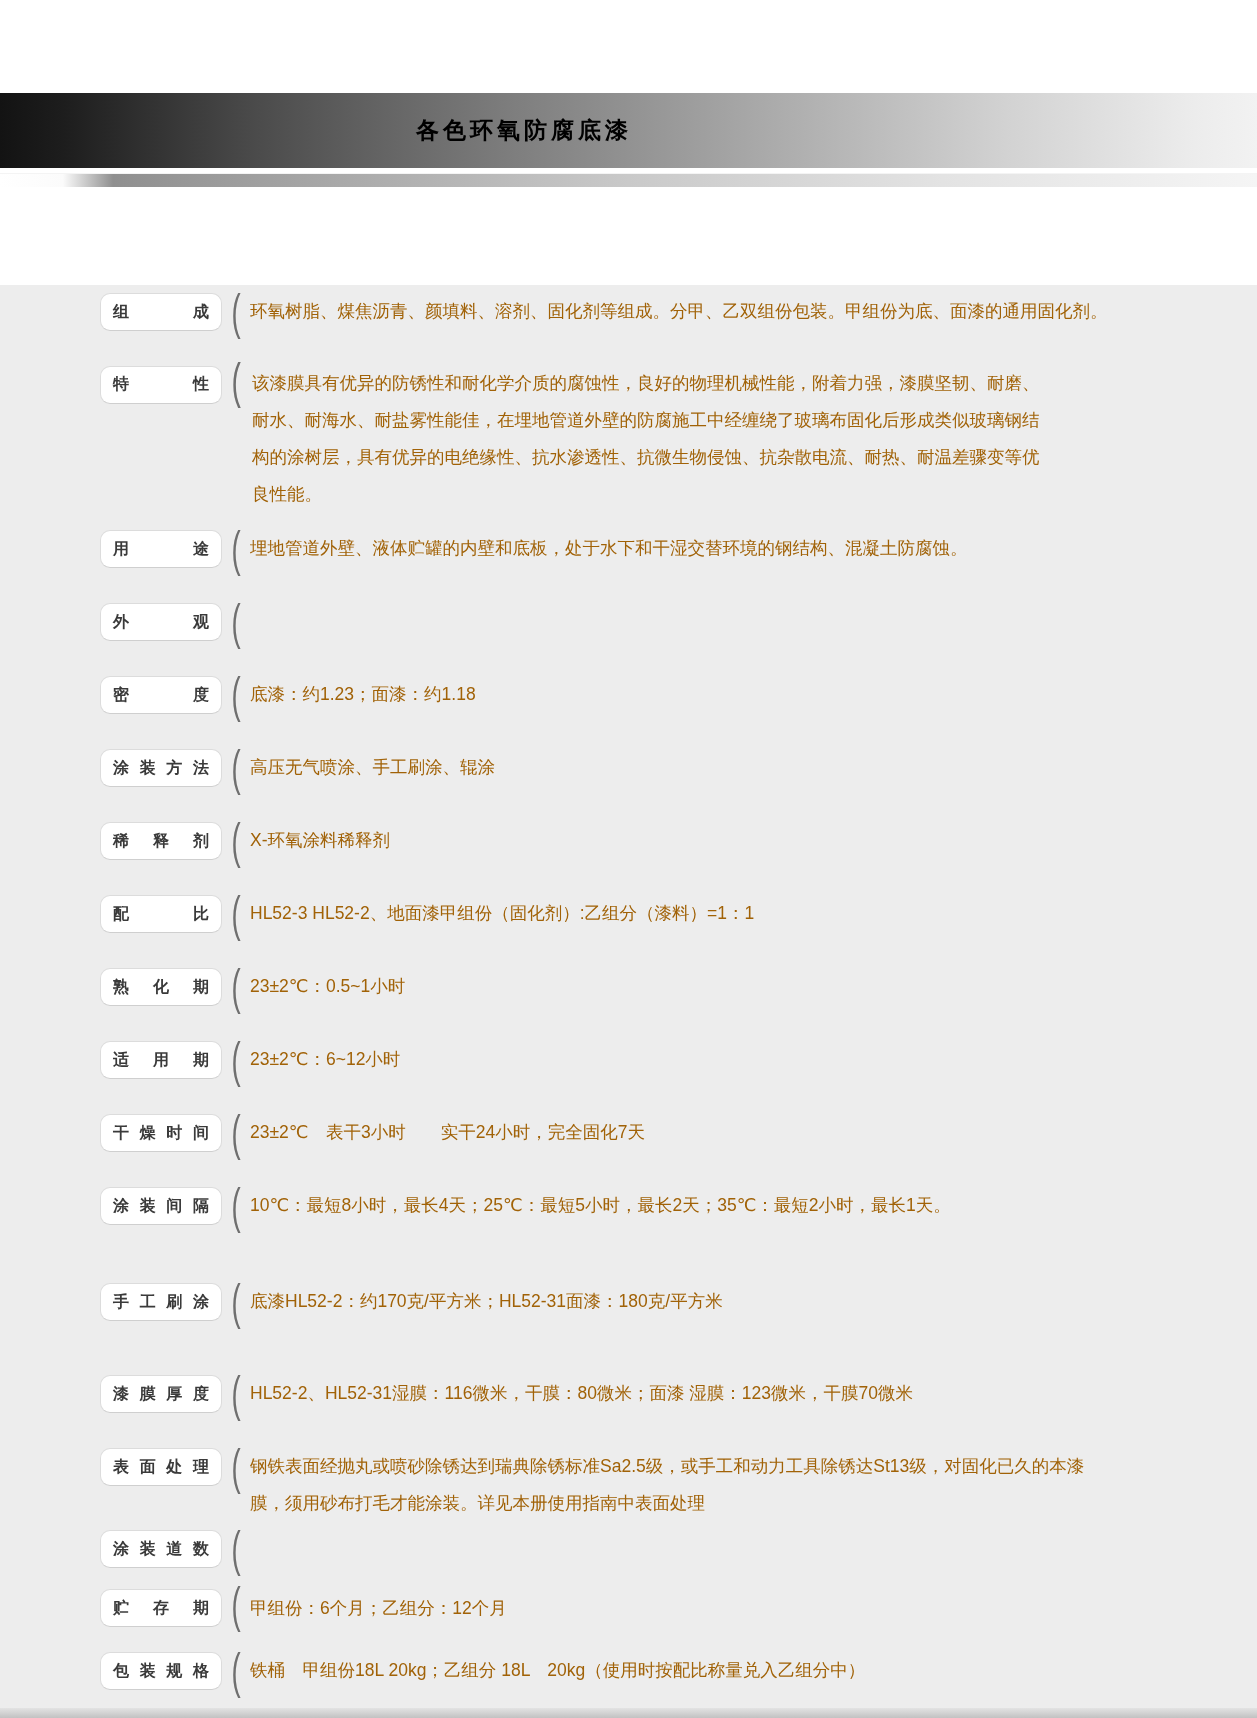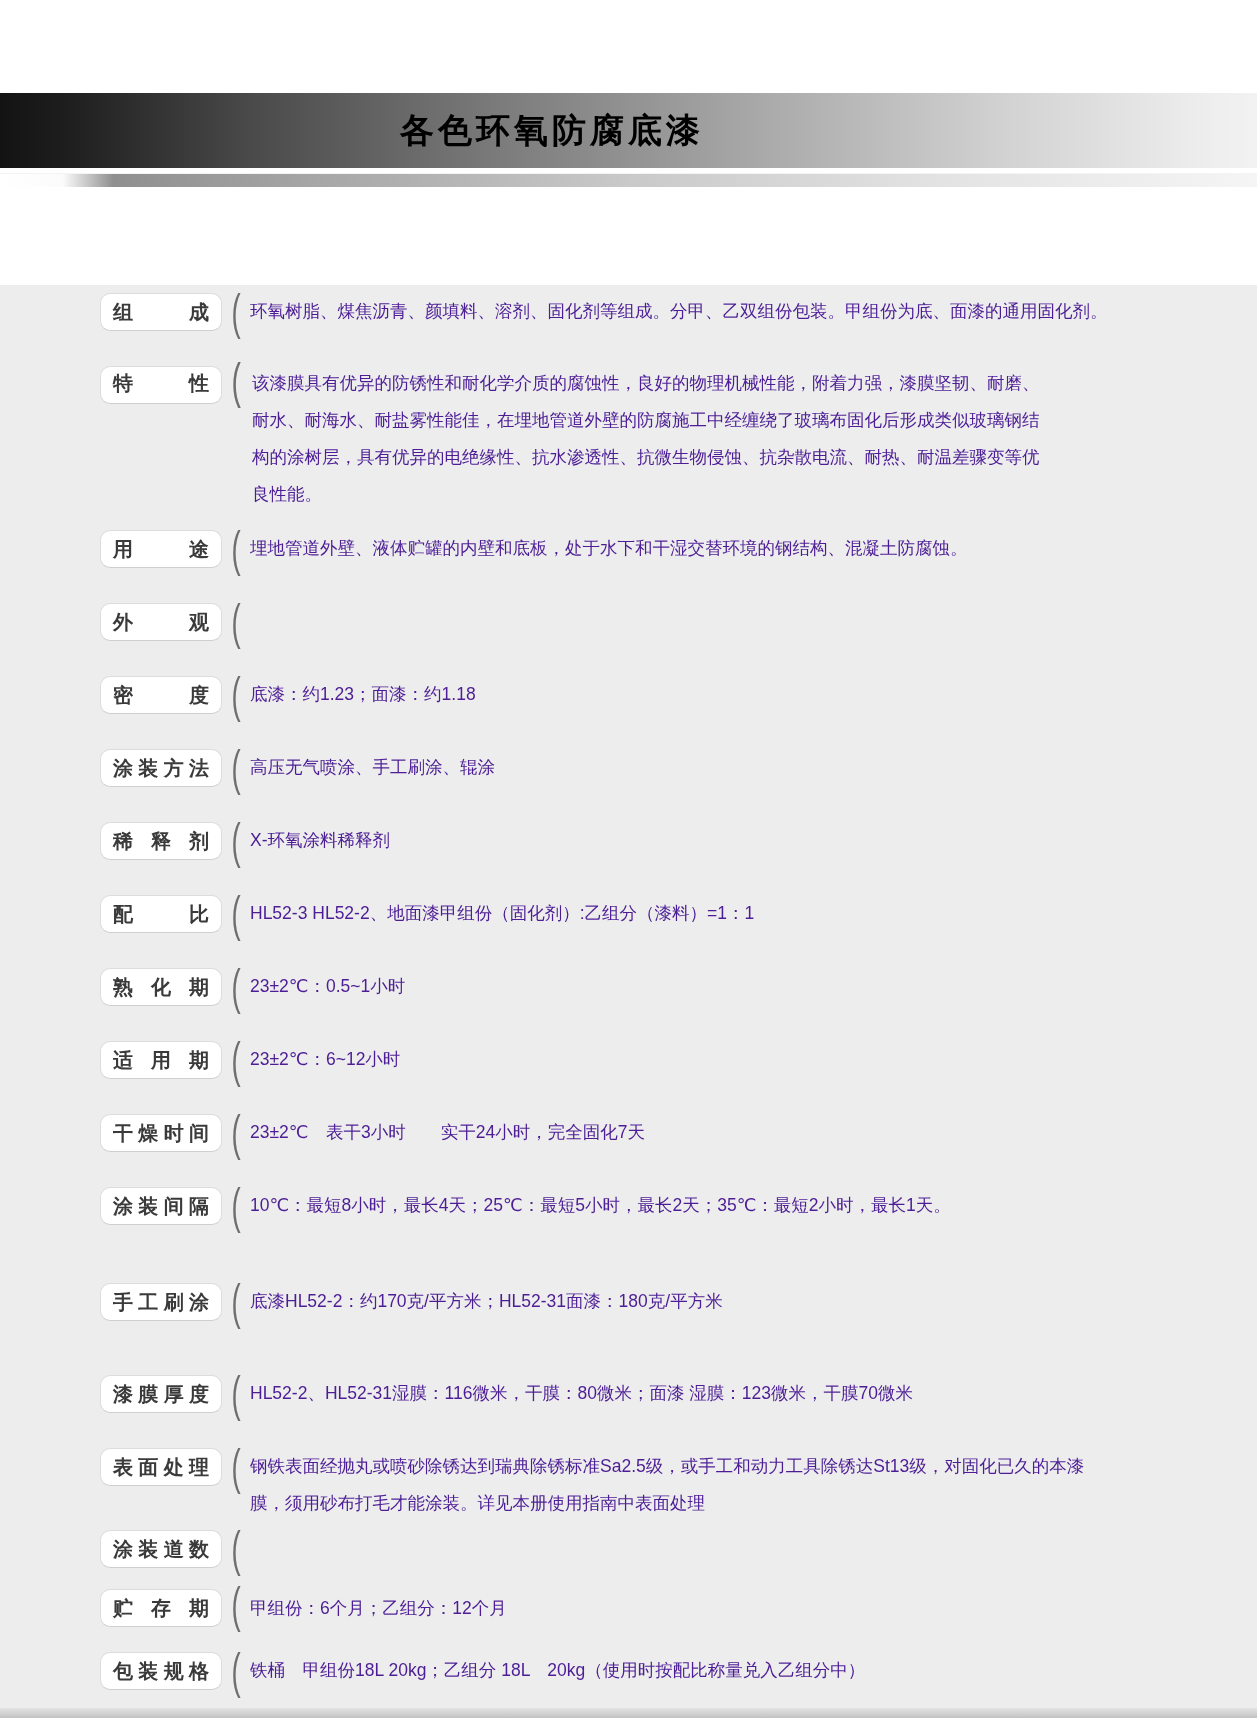--- a/index.html
+++ b/index.html
@@ -14,23 +14,23 @@
   .top-margin { height: 93px; background: #ffffff; }
   .title-bar {
     height: 75px;
     background: linear-gradient(90deg,
       #131313 0%, #1d1d1d 5%, #4a4a4a 20%, #7c7c7c 40%,
       #a8a8a8 60%, #d2d2d2 80%, #ececec 95%, #f2f2f2 100%);
     display: flex;
     align-items: center;
   }
   .title {
-    margin: 0;
+    margin: 16px;
     padding-left: 400px;
-    font-size: 34px;
+    font-size: 23px;
     font-weight: 700;
     letter-spacing: 4px;
     color: #000000;
   }
   .bar-gap { height: 5px; background: #ffffff; }
   .shine-strip {
     height: 13px;
     background: linear-gradient(90deg,
       #ffffff 0%, #fbfbfb 5%, #8f8f8f 9%, #a6a6a6 25%,
       #c9c9c9 50%, #e3e3e3 75%, #f5f5f5 100%);
@@ -57,21 +57,21 @@
   .row:nth-child(17) { margin-bottom: 22px; align-items: center; }
   .label-box {
     flex: 0 0 96px;
     background: #ffffff;
     border: 1px solid #dcdcdc;
     border-bottom-color: #cfcfcf;
     border-radius: 10px;
     padding: 0 12px;
     height: 36px;
     line-height: 36px;
-    font-size: 20px;
+    font-size: 16px;
     font-weight: 700;
     color: #3a3a3a;
     text-align: justify;
     text-align-last: justify;
     white-space: nowrap;
   }
   .bracket {
     flex: 0 0 28px;
     font-size: 50px;
     line-height: 44px;
@@ -80,21 +80,21 @@
     text-align: center;
     transform: scaleX(0.55);
     position: relative;
     top: -3px;
     user-select: none;
   }
   .row-content {
     max-width: 860px;
     font-size: 17.5px;
     line-height: 37px;
-    color: #4c1d95;
+    color: #a16207;
     padding-top: 0;
   }
   
   .row:nth-child(2) .row-content { max-width: 795px; }
   .bottom-strip {
     position: absolute;
     left: 0; bottom: 0;
     width: 100%;
     height: 10px;
     background: linear-gradient(180deg, #e3e3e3, #c2c2c2);

